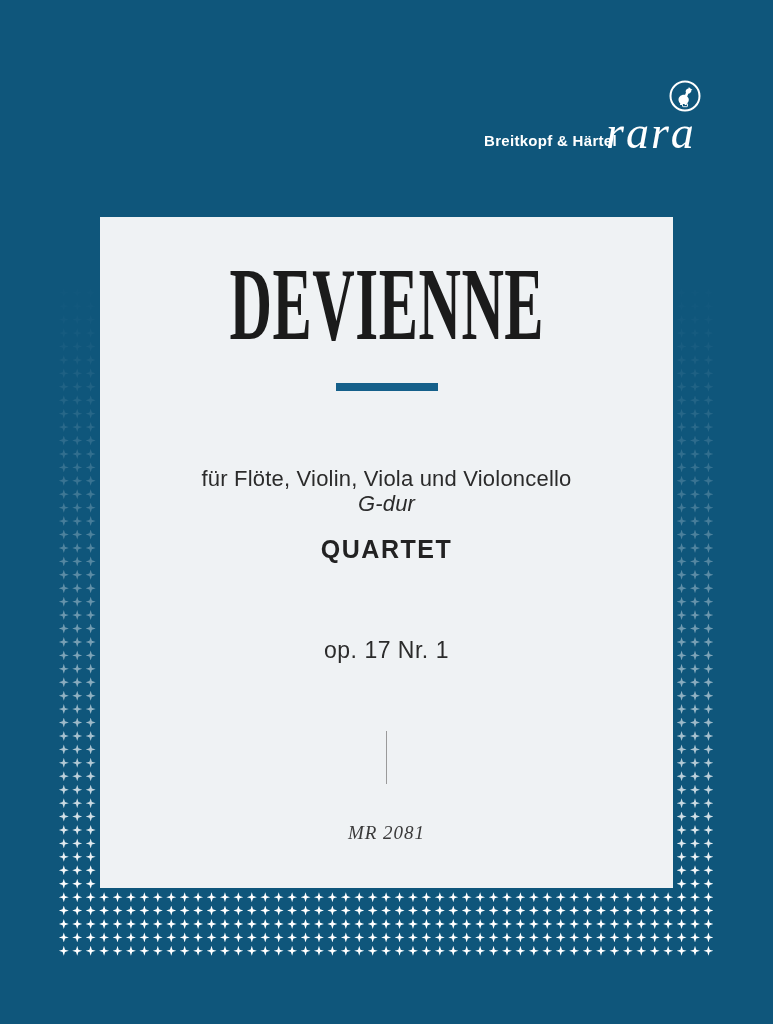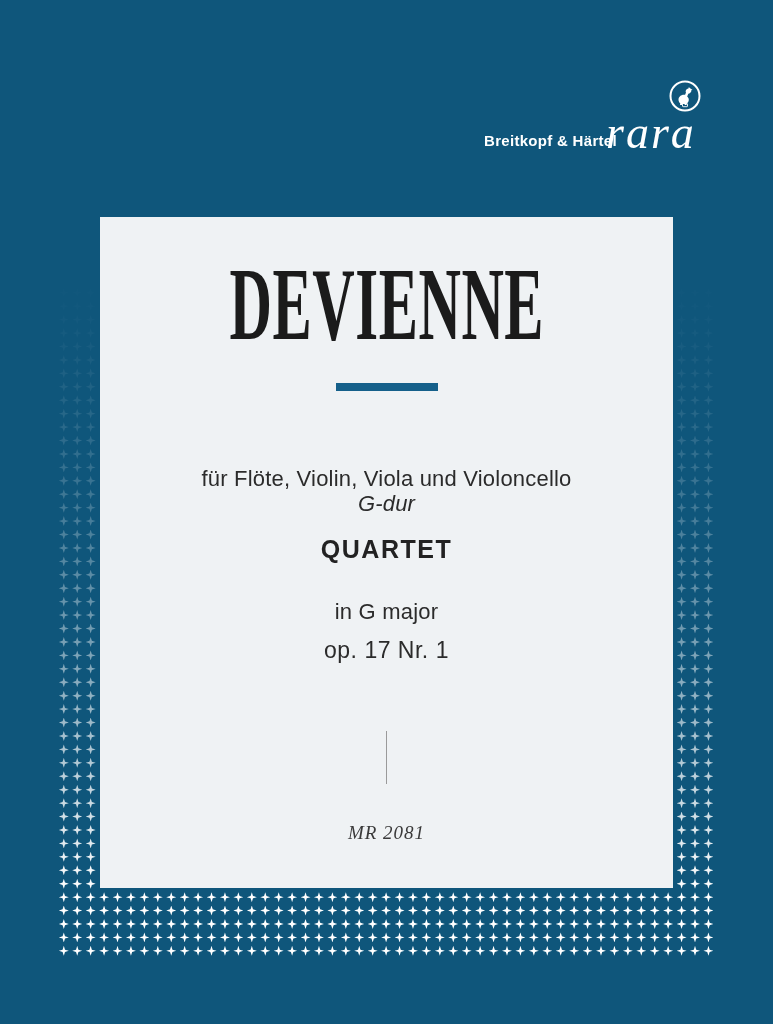--- a/index.html
+++ b/index.html
@@ -626,20 +626,19 @@
   <div class="composer">
     <span>DEVIENNE</span>
   </div>
 
   <div class="accent-rule"></div>
 
   <div class="work-line t-de-scoring">für Flöte, Violin, Viola und Violoncello</div>
   <div class="work-line t-de-key">G-dur</div>
 
   <div class="work-title t-en-title">QUARTET</div>
-  <div class="work-line t-en-key">in G major</div>
 
   <div class="t-opus">op. 17 Nr. 1</div>
 
   <div class="divider"></div>
 
   <div class="catalog">MR 2081</div>
 </div>
 
 </body></html>

